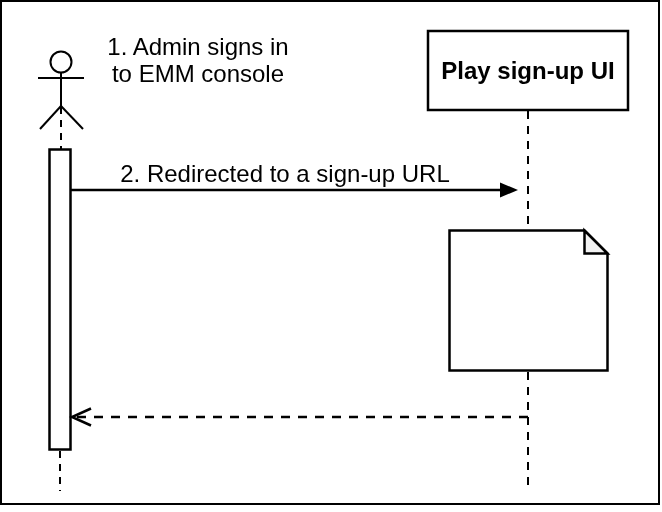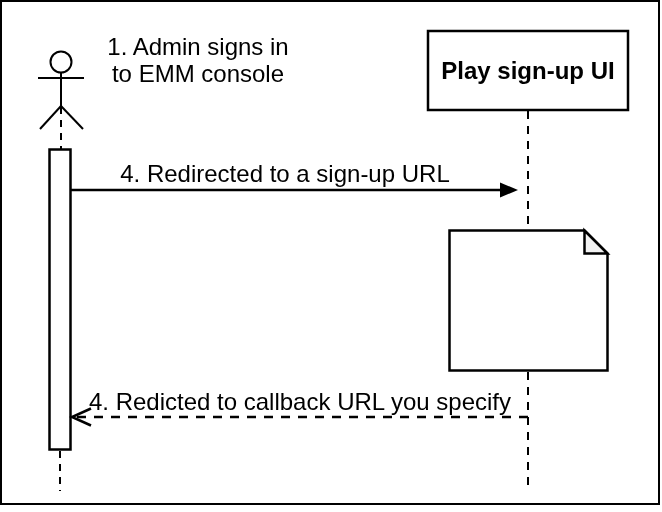--- a/index.html
+++ b/index.html
@@ -87,19 +87,18 @@
       <line x1="528" y1="417" x2="74" y2="417" stroke-width="2.5" stroke-dasharray="9,8"></line>
       <polyline points="91,408.5 72,417 91,425.5" stroke-width="2.5" fill="none"></polyline>
     </g>
   </svg>
 
   <div class="label label-actor">1. Admin signs in
 to EMM console</div>
 
   <div class="participant-label">Play sign-up UI</div>
 
-  <div class="label label-msg2">4. Redirected to a sign-up URL</div>
+  <div class="label label-msg2">2. Redirected to a sign-up URL</div>
 
 
-  <div class="label label-msg4">4. Redicted to callback URL you specify</div>
 
   <div class="frame"></div>
 </div>
 
 </body></html>

